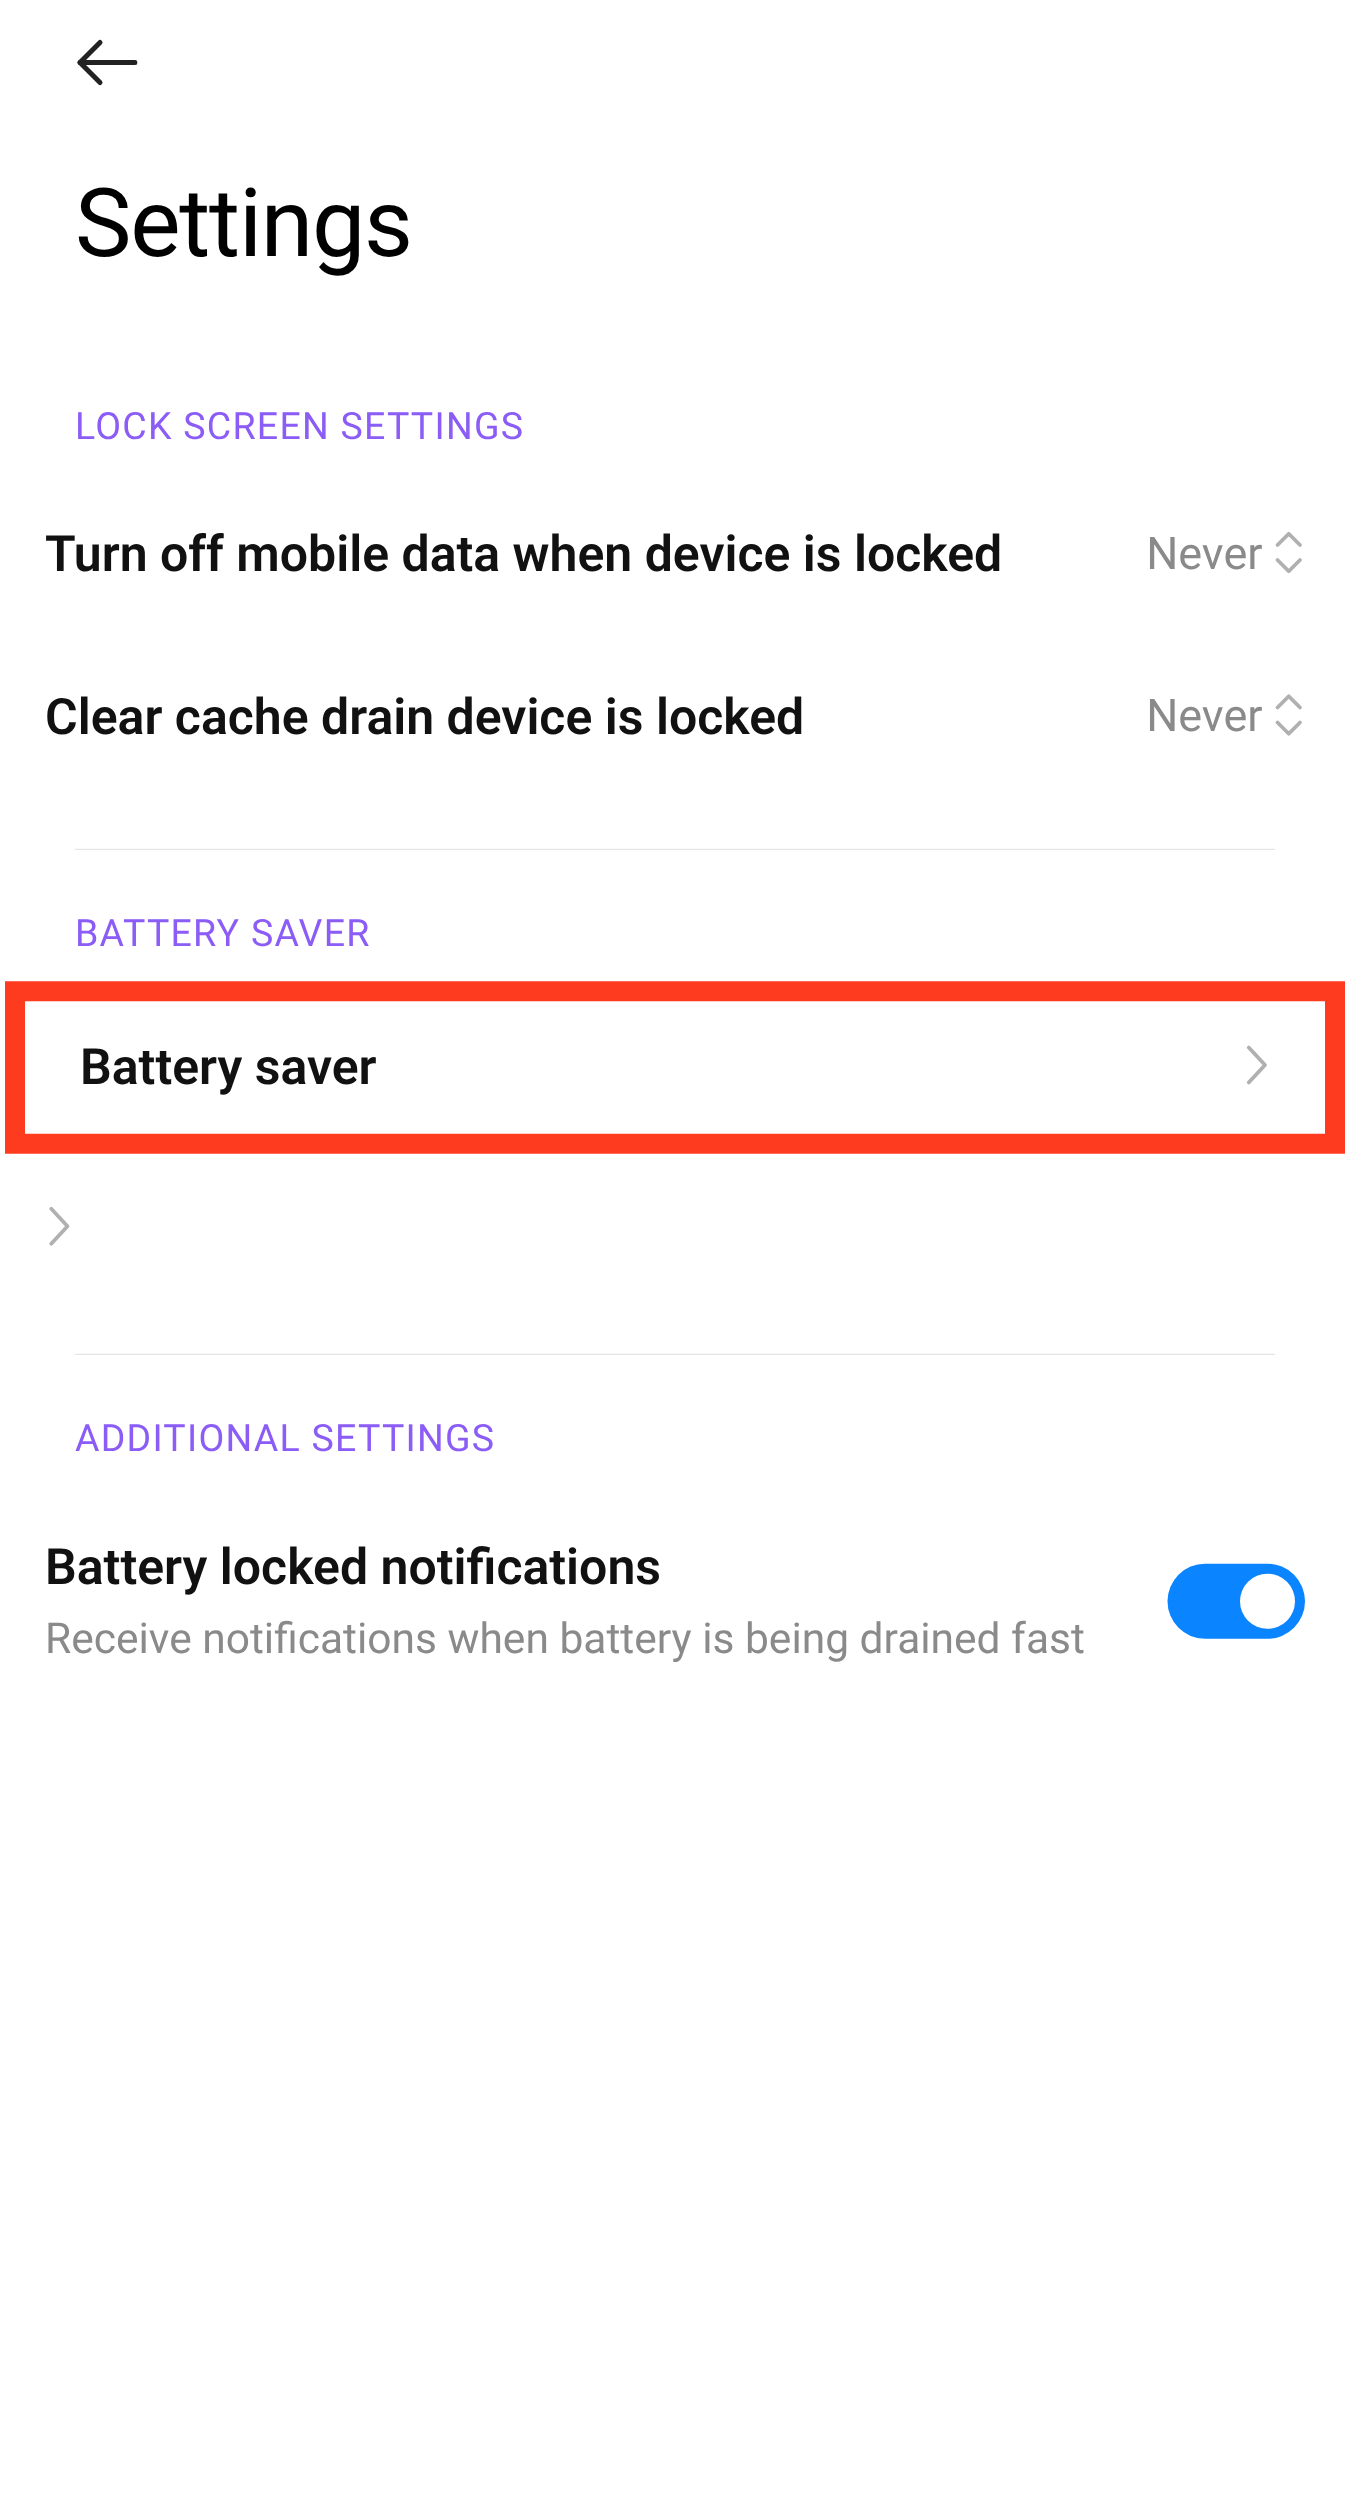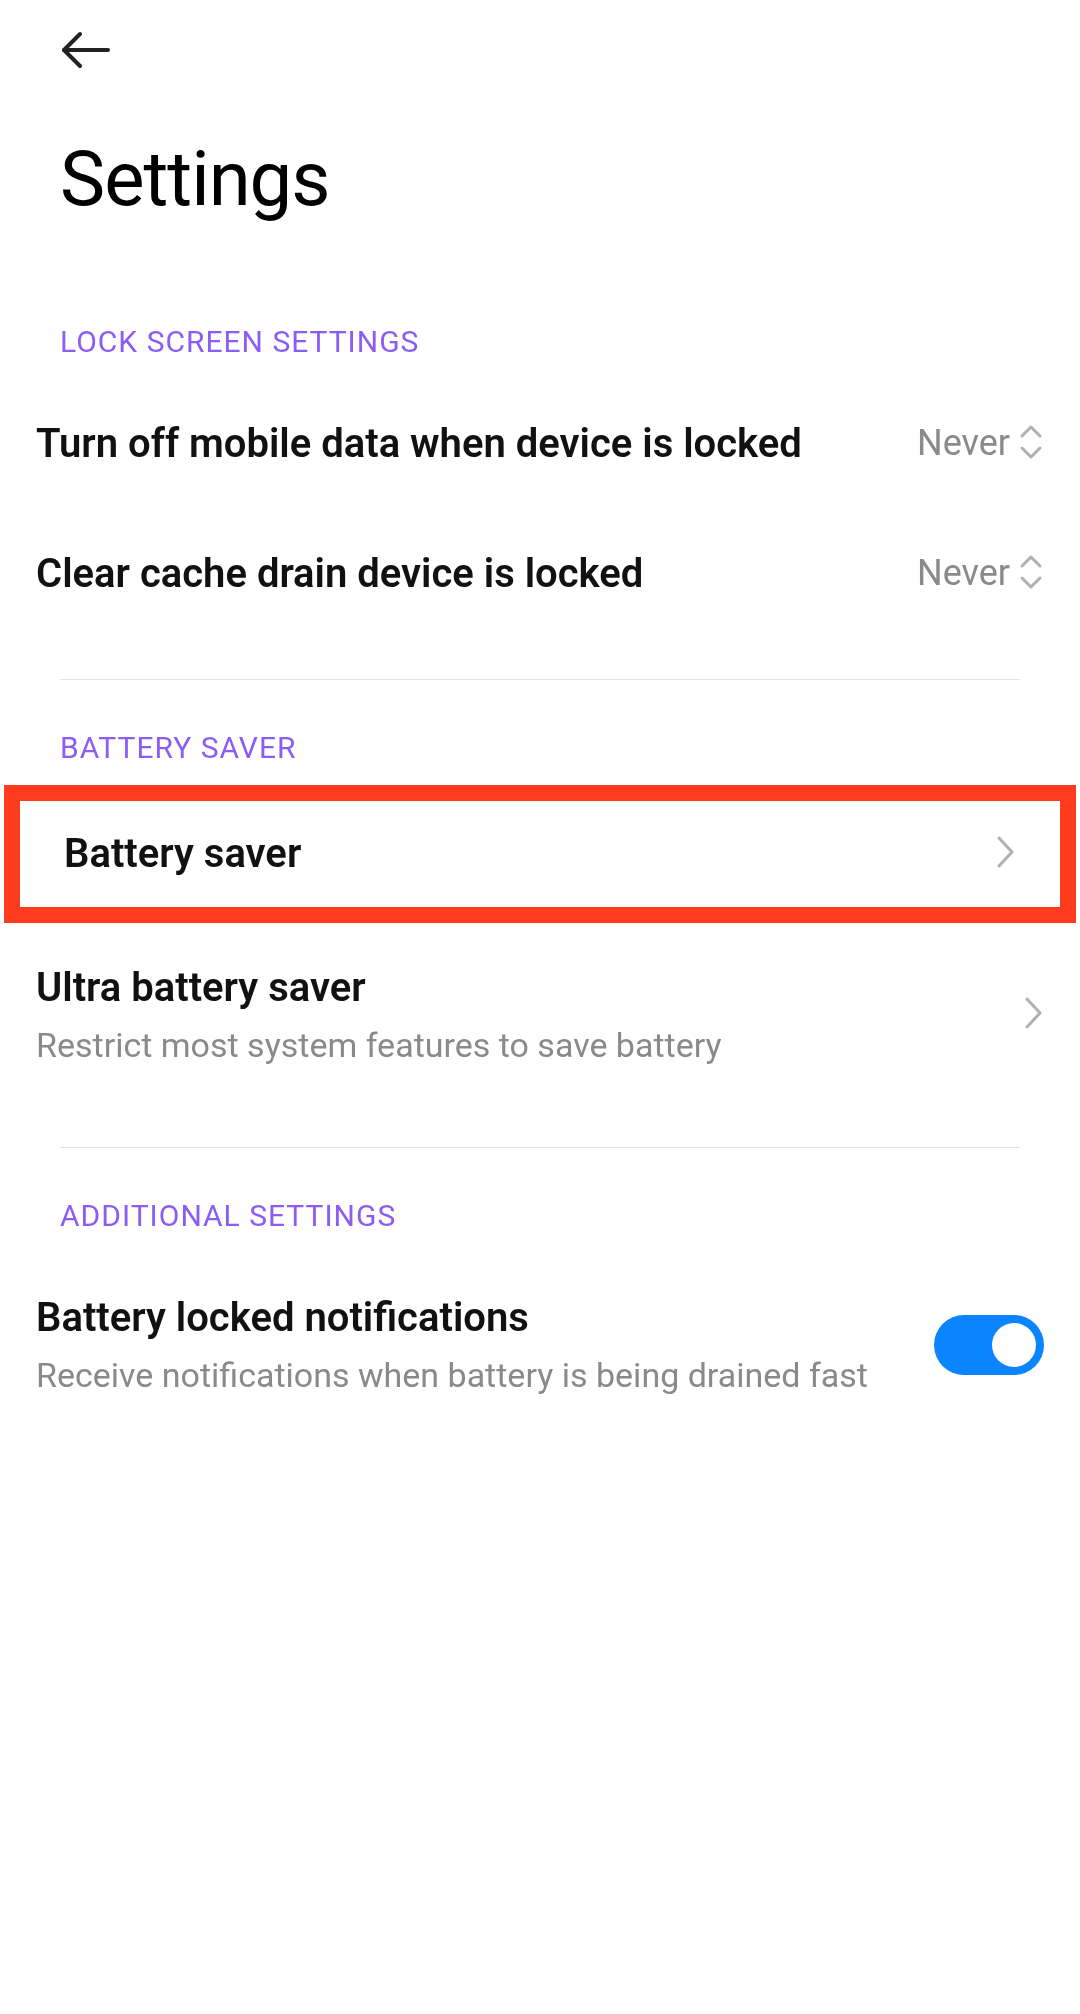--- a/index.html
+++ b/index.html
@@ -150,24 +150,20 @@
     <div class="row-controls">
       <span class="chevron-icon">
         <svg viewBox="0 0 22 36" fill="none" stroke="#b0b0b0" stroke-width="3" stroke-linecap="round" stroke-linejoin="round">
           <polyline points="5,4 18,18 5,32"></polyline>
         </svg>
       </span>
     </div>
   </div>
 
   <div class="row">
-    <div class="row-text">
-      <div class="row-title">Ultra battery saver</div>
-      <div class="row-sub">Restrict most system features to save battery</div>
-    </div>
     <div class="row-controls">
       <span class="chevron-icon">
         <svg viewBox="0 0 22 36" fill="none" stroke="#b0b0b0" stroke-width="3" stroke-linecap="round" stroke-linejoin="round">
           <polyline points="5,4 18,18 5,32"></polyline>
         </svg>
       </span>
     </div>
   </div>
 
   <div class="divider"></div>

